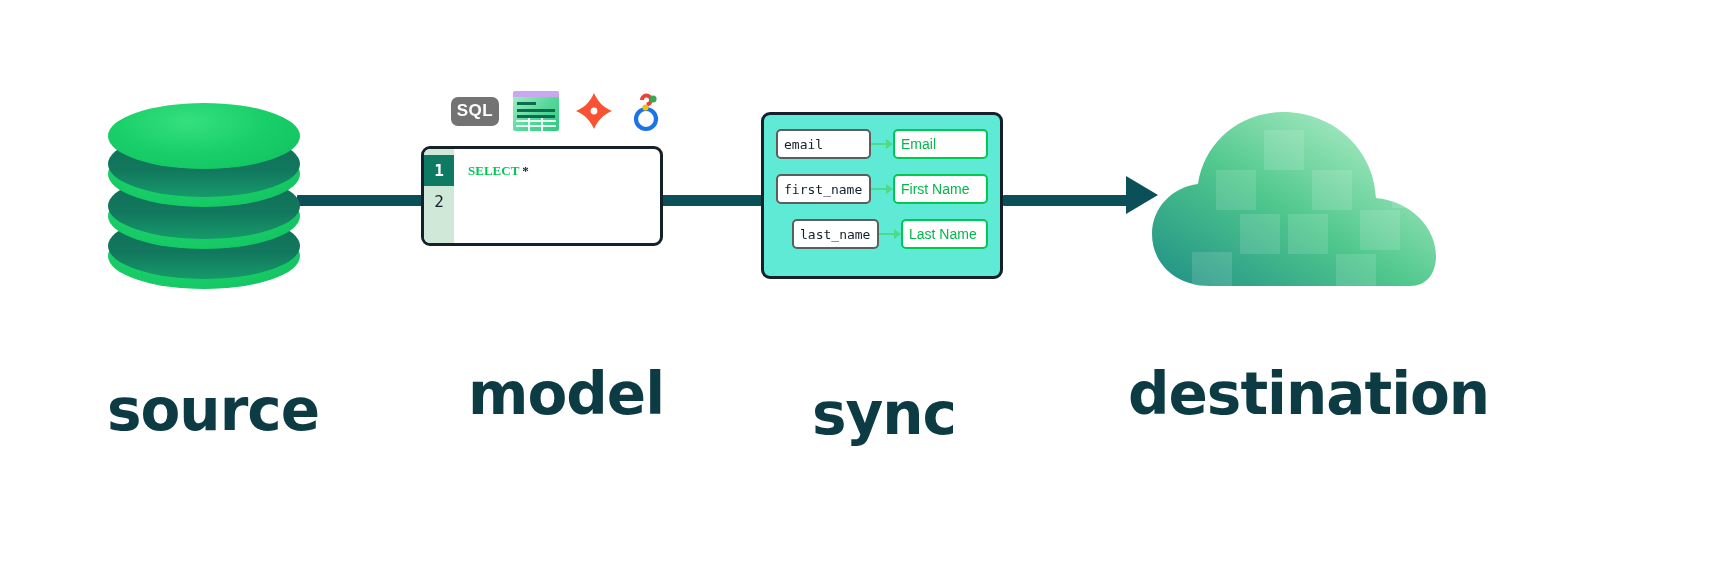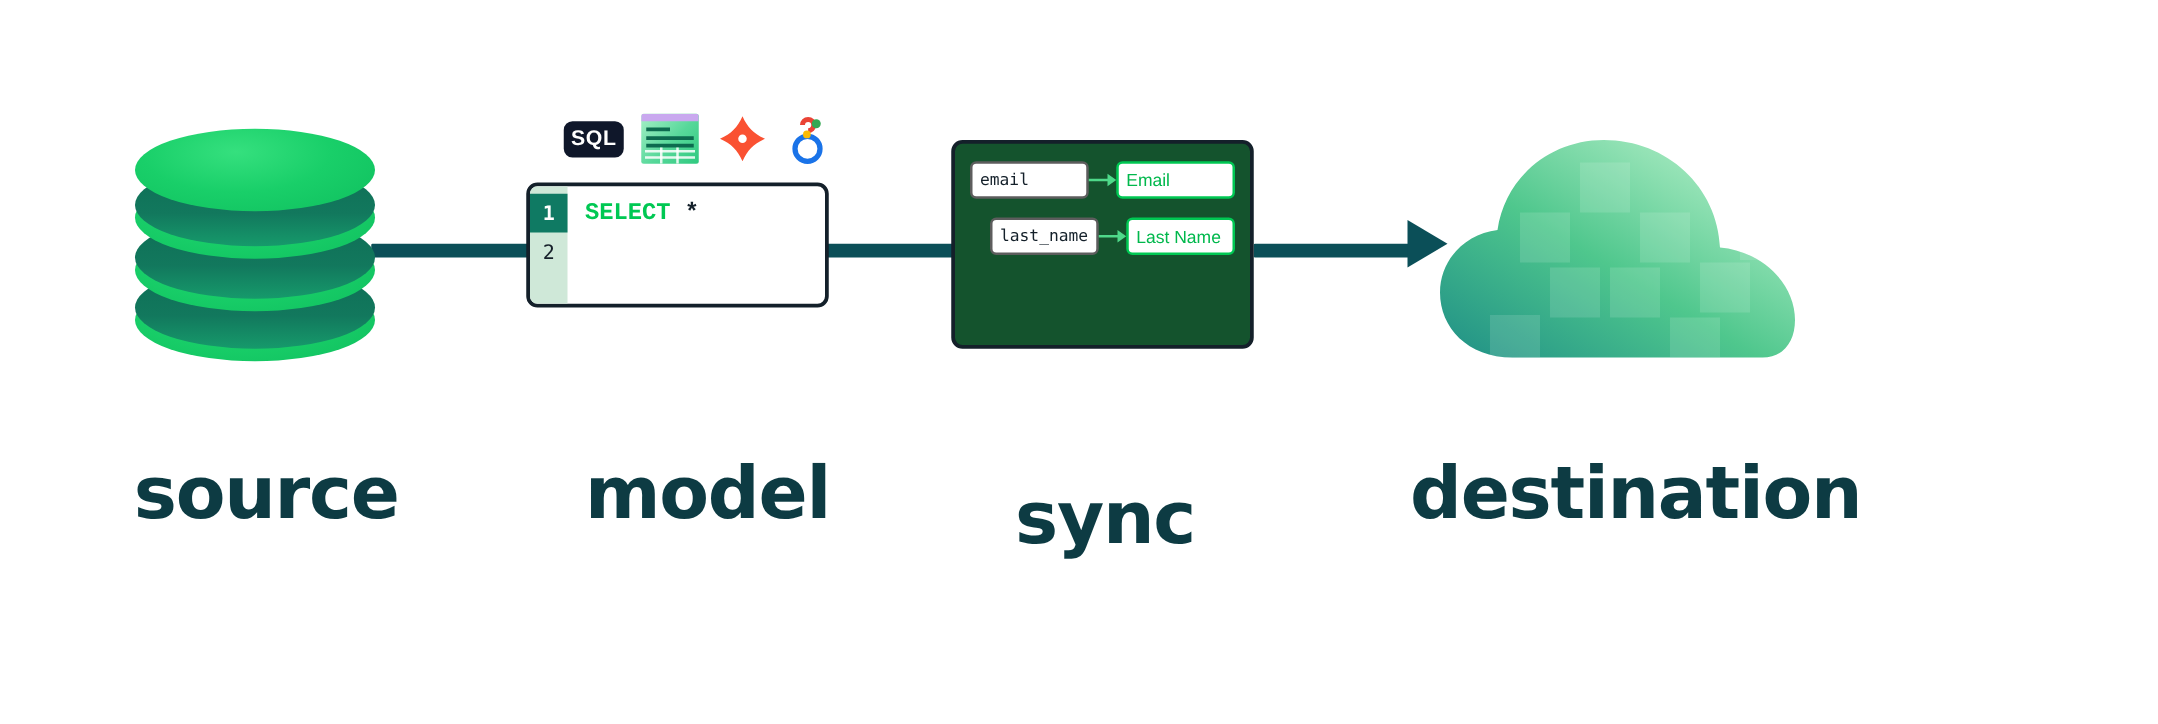--- a/index.html
+++ b/index.html
@@ -34,21 +34,21 @@
   .disc.s1{top:28px;z-index:7;}
   .disc.d1{top:38px;z-index:6;}
   .disc.s2{top:70px;z-index:5;}
   .disc.d2{top:80px;z-index:4;}
   .disc.s3{top:110px;z-index:3;}
   .disc.d3{top:120px;z-index:2;}
 
   
   .iconrow{position:absolute;left:451px;top:90px;display:flex;align-items:center;gap:14px;}
   .ic-sql{
-    width:48px;height:29px;border-radius:7px;background:#0f172a;
+    width:48px;height:29px;border-radius:7px;background:#737373;
     color:#ffffff;font-weight:bold;font-size:17px;letter-spacing:.5px;
     display:flex;align-items:center;justify-content:center;
     font-family:"Liberation Sans",sans-serif;
   }
   .ic-sheet{width:46px;height:40px;position:relative;border-radius:2px;overflow:hidden;
     background:linear-gradient(135deg,#a8f0c8 0%,#57d89a 55%,#2fc97f 100%);}
   .ic-sheet .bar{position:absolute;left:0;top:0;width:100%;height:6px;background:#c9a8ef;}
   .ic-sheet .hl{position:absolute;background:#0d6b4f;height:3px;}
   .ic-sheet .hl.a{left:4px;top:11px;width:19px;}
   .ic-sheet .hl.b{left:4px;top:18px;width:38px;}
@@ -68,31 +68,31 @@
   }
   .gutter{width:30px;background:#cfe8d8;flex:0 0 30px;padding-top:6px;box-sizing:border-box;}
   .gnum{
     height:31px;line-height:31px;text-align:center;
     font-family:"DejaVu Sans Mono",monospace;font-size:16px;color:#16202a;
   }
   .gnum.active{background:#0f7a63;color:#ffffff;font-weight:bold;}
   .codearea{flex:1;padding:6px 0 0 14px;box-sizing:border-box;}
   .codeline{
     height:31px;line-height:31px;white-space:pre;
-    font-family:Liberation Mono, monospace;font-size:19px;font-weight:bold;color:#14202a;
+    font-family:Liberation Serif, serif;font-size:13px;font-weight:bold;color:#14202a;
   }
   .kw{color:#00c853;}
   .pl{color:#14202a;font-weight:bold;}
   .caret{display:inline-block;width:2px;height:20px;background:#14202a;
     vertical-align:-3px;margin-left:1px;}
 
   
   .sync{
     position:absolute;left:761px;top:112px;width:242px;height:167px;
-    background:#14532d;border:3px solid #14202a;border-radius:9px;
+    background:#5eead4;border:3px solid #14202a;border-radius:9px;
     box-sizing:border-box;padding:14px 12px;
   }
   .maprow{display:flex;align-items:center;height:30px;margin-bottom:15px;}
   .maprow:last-child{margin-bottom:0;padding-left:16px;}
   .srcfield{
     width:97px;height:30px;box-sizing:border-box;
     border:2px solid #5d5d5d;border-radius:5px;background:#fff;
     font-family:"DejaVu Sans Mono",monospace;font-size:13px;color:#14202a;
     display:flex;align-items:center;padding-left:6px;
   }
@@ -112,21 +112,21 @@
 
   
   .cloud{position:absolute;left:1148px;top:108px;width:292px;height:182px;}
 
   
   .caption{
     position:absolute;color:#0d3b43;font-weight:bold;
     font-family:"DejaVu Sans",sans-serif;font-size:58px;letter-spacing:-1px;
     white-space:nowrap;
   }
-  .cap-source{left:107px;top:360px;}
+  .cap-source{left:107px;top:376px;}
   .cap-model{left:468px;top:360px;}
   .cap-sync{left:812px;top:380px;}
   .cap-destination{left:1128px;top:360px;}
 </style>
 </head>
 <body>
 
 <div class="stage">
 
   <div class="conn c1"></div>
@@ -186,20 +186,28 @@
   </div>
 
   <div class="sync">
     <div class="maprow">
       <div class="srcfield">email</div>
       <div class="mini-arrow">
         <div class="shaft"></div>
           <div class="head"></div>
       </div>
       <div class="dstfield">Email</div>
+    </div>
+    <div class="maprow">
+      <div class="srcfield">first_name</div>
+      <div class="mini-arrow">
+        <div class="shaft"></div>
+          <div class="head"></div>
+      </div>
+      <div class="dstfield">First Name</div>
     </div>
     <div class="maprow">
       <div class="srcfield">last_name</div>
       <div class="mini-arrow">
         <div class="shaft"></div>
           <div class="head"></div>
       </div>
       <div class="dstfield">Last Name</div>
     </div>
   </div>

